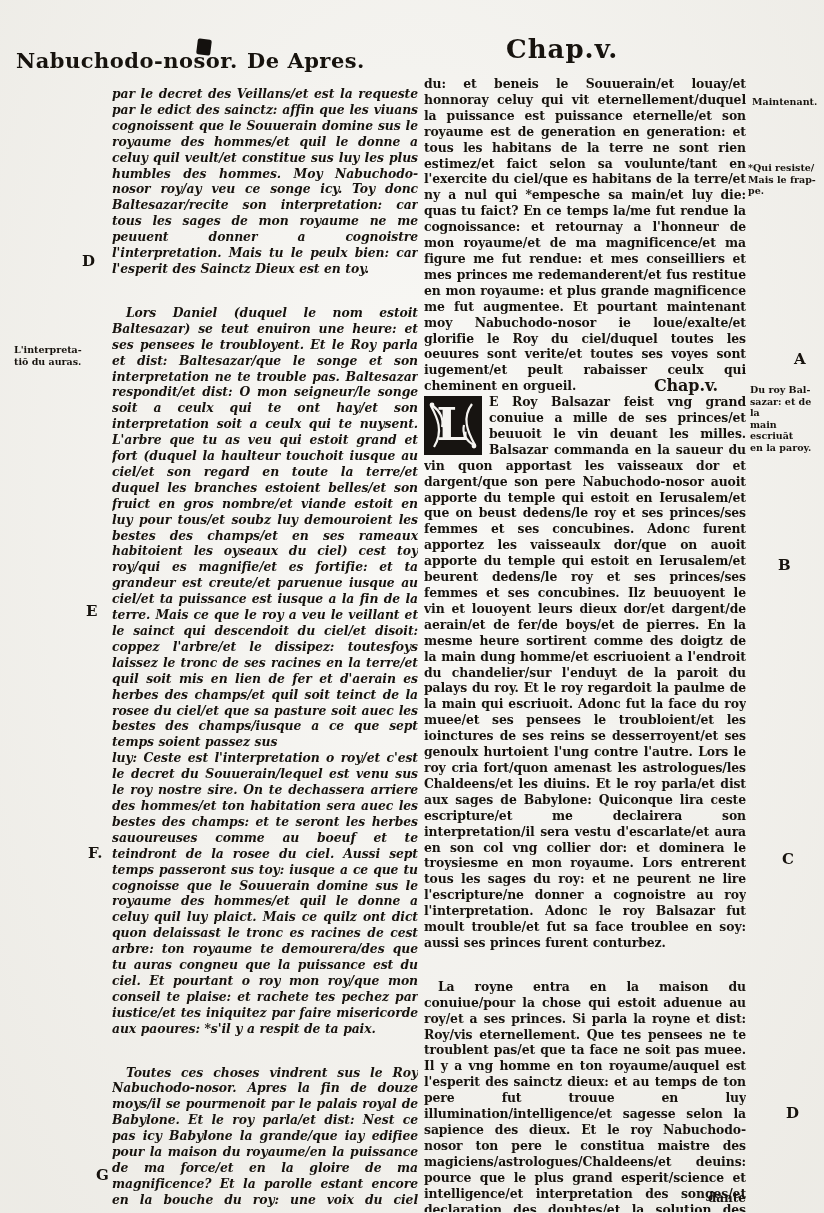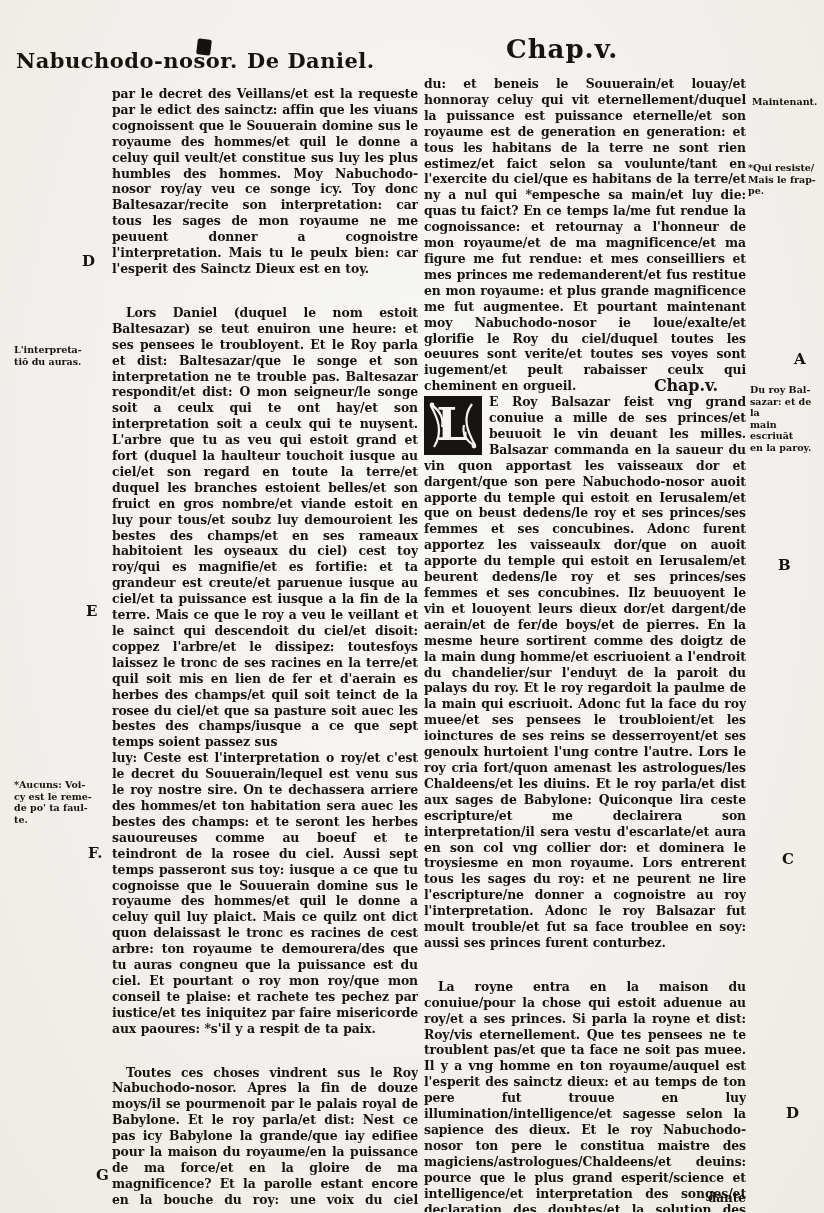--- a/index.html
+++ b/index.html
@@ -13,21 +13,21 @@
   .head{position:absolute;font-weight:700;white-space:nowrap;}
   .head-left{left:16px;top:48px;font-size:21px;letter-spacing:.5px;}
   .head-center{left:247px;top:48px;font-size:21px;letter-spacing:.5px;}
   .head-right{left:506px;top:34px;font-size:26px;letter-spacing:1px;}
   .inkblot{position:absolute;left:197px;top:39px;width:14px;height:16px;background:#14110e;transform:rotate(7deg);border-radius:2px;}
   .col{
     position:absolute;text-align:justify;
     font-size:12.4px;line-height:15.9px;font-weight:700;
     letter-spacing:-0.1px;word-spacing:.4px;overflow:hidden;
   }
-  .col-left{left:112px;top:86px;width:306px;height:1122px;}
+  .col-left{left:112px;top:86px;width:306px;height:1122px;font-style:italic;}
   .col-right{left:424px;top:76px;width:322px;height:1136px;}
   .col p{margin:0;}
   .col p.ind{text-indent:14px;margin-top:28px;}
   .mnote{position:absolute;font-size:9.5px;line-height:11.5px;font-weight:700;white-space:pre-line;}
   .balsazar{left:14px;top:84px;font-size:22px;line-height:30px;font-weight:700;letter-spacing:.5px;}
   .note-interp{left:14px;top:344px;width:96px;}
   .note-remede{left:14px;top:779px;width:96px;}
   .note-souv{left:752px;top:96px;width:70px;}
   .note-resiste{left:748px;top:162px;width:72px;}
   .note-balsazar-r{left:750px;top:384px;width:72px;}
@@ -52,31 +52,27 @@
   }
   .catchword{position:absolute;left:660px;top:1191px;width:86px;text-align:right;font-size:12px;font-weight:700;}
 </style>
 </head>
 <body>
 
 <div class="page">
 
   <div class="head head-left">Nabuchodo-nosor.</div>
   <div class="inkblot"></div>
-  <div class="head head-center">De Daniel.</div>
+  <div class="head head-center">De Apres.</div>
   <div class="head head-right">Chap.v.</div>
 
   <div class="slet slet-ld">D</div>
   <div class="mnote note-interp">L'interpreta-
 tiō du auras.</div>
   <div class="slet slet-le">E</div>
-  <div class="mnote note-remede">*Aucuns: Voi-
-cy est le reme-
-de po' ta faul-
-te.</div>
   <div class="slet slet-lf">F.</div>
   <div class="slet slet-lg">G</div>
 
   <div class="col col-left">
     <p>par le decret des Veillans/et est la requeste par le edict des sainctz: affin que les viuans cognoissent que le Souuerain domine sus le royaume des hommes/et quil le donne a celuy quil veult/et constitue sus luy les plus humbles des hommes. Moy Nabuchodo-nosor roy/ay veu ce songe icy. Toy donc Baltesazar/recite son interpretation: car tous les sages de mon royaume ne me peuuent donner a cognoistre l'interpretation. Mais tu le peulx bien: car l'esperit des Sainctz Dieux est en toy.</p>
     <p class="ind">Lors Daniel (duquel le nom estoit Baltesazar) se teut enuiron une heure: et ses pensees le troubloyent. Et le Roy parla et dist: Baltesazar/que le songe et son interpretation ne te trouble pas. Baltesazar respondit/et dist: O mon seigneur/le songe soit a ceulx qui te ont hay/et son interpretation soit a ceulx qui te nuysent. L'arbre que tu as veu qui estoit grand et fort (duquel la haulteur touchoit iusque au ciel/et son regard en toute la terre/et duquel les branches estoient belles/et son fruict en gros nombre/et viande estoit en luy pour tous/et soubz luy demouroient les bestes des champs/et en ses rameaux habitoient les oyseaux du ciel) cest toy roy/qui es magnifie/et es fortifie: et ta grandeur est creute/et paruenue iusque au ciel/et ta puissance est iusque a la fin de la terre. Mais ce que le roy a veu le veillant et le sainct qui descendoit du ciel/et disoit: coppez l'arbre/et le dissipez: toutesfoys laissez le tronc de ses racines en la terre/et quil soit mis en lien de fer et d'aerain es herbes des champs/et quil soit teinct de la rosee du ciel/et que sa pasture soit auec les bestes des champs/iusque a ce que sept temps soient passez sus</p>
     <p>luy: Ceste est l'interpretation o roy/et c'est le decret du Souuerain/lequel est venu sus le roy nostre sire. On te dechassera arriere des hommes/et ton habitation sera auec les bestes des champs: et te seront les herbes sauoureuses comme au boeuf et te teindront de la rosee du ciel. Aussi sept temps passeront sus toy: iusque a ce que tu cognoisse que le Souuerain domine sus le royaume des hommes/et quil le donne a celuy quil luy plaict. Mais ce quilz ont dict quon delaissast le tronc es racines de cest arbre: ton royaume te demourera/des que tu auras congneu que la puissance est du ciel. Et pourtant o roy mon roy/que mon conseil te plaise: et rachete tes pechez par iustice/et tes iniquitez par faire misericorde aux paoures: *s'il y a respit de ta paix.</p>
     <p class="ind">Toutes ces choses vindrent sus le Roy Nabuchodo-nosor. Apres la fin de douze moys/il se pourmenoit par le palais royal de Babylone. Et le roy parla/et dist: Nest ce pas icy Babylone la grande/que iay edifiee pour la maison du royaume/en la puissance de ma force/et en la gloire de ma magnificence? Et la parolle estant encore en la bouche du roy: une voix du ciel descendit/disant: O roy Nabuchodo-nosor/on te dit: Ton royaume departira de toy/et on te dechassera arriere des hommes: et ton habitation sera auec les bestes des champs: les herbes te seront sauoureuses comme aux boeufz/et sept temps passeront sus toy/iusque a ce que tu cognoisse que le Souuerain domine sus le royaume des hommes/et quil le donne a celuy quil veult.</p>
 
   </div>

